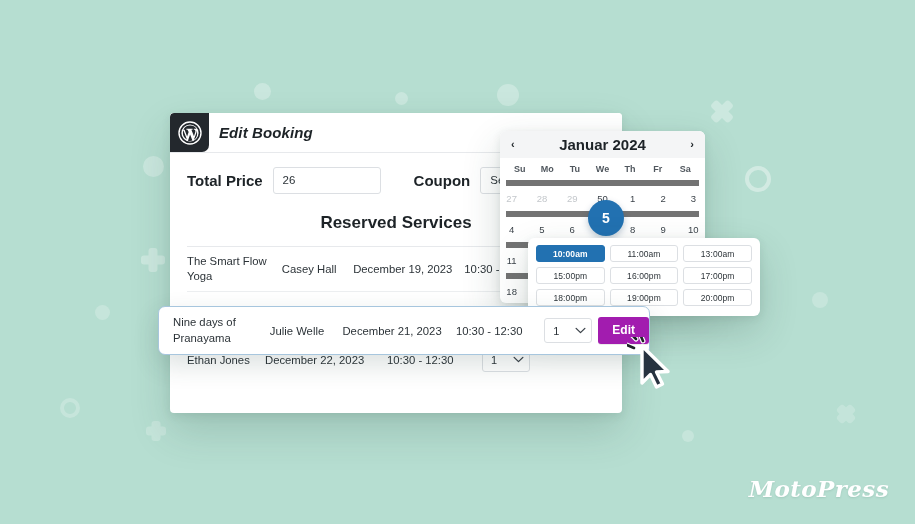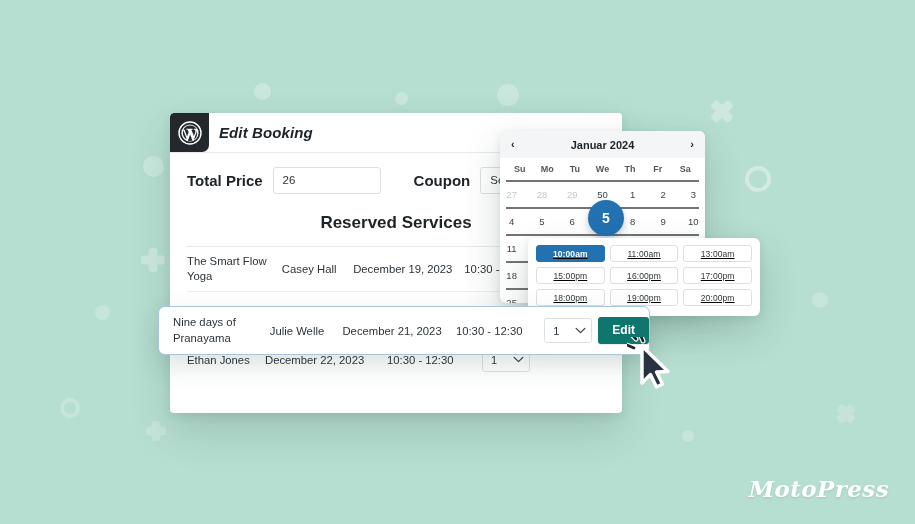--- a/index.html
+++ b/index.html
@@ -88,62 +88,62 @@
 
   
   #highlighted-row {
     position:absolute; left:158px; top:306px; width:492px; height:49px;
     background:#ffffff; border:1px solid #a7c6de; border-radius:7px;
     box-shadow:0 10px 26px rgba(40,70,60,.16);
     display:flex; align-items:center; padding:0 0 0 14px; z-index:6;
   }
   #highlighted-row .cell { font-size:11.3px; color:#2c3338; }
   #edit-button {
-    background:#0f766e; color:#fff; font-size:12px; font-weight:700;
+    background:#a21caf; color:#fff; font-size:12px; font-weight:700;
     border-radius:3px; padding:6px 14px; line-height:1.2;
     box-shadow:0 1px 0 rgba(0,0,0,.08);
   }
 
   
   #calendar-popover {
     position:absolute; left:500px; top:131px; width:205px; height:172px;
     background:#ffffff; border-radius:6px;
     box-shadow:0 16px 38px rgba(40,70,60,.20), 0 2px 8px rgba(40,70,60,.10);
     z-index:4; overflow:hidden;
   }
   #calendar-header {
     height:27px; background:#f4f5f6; display:flex; align-items:center;
     justify-content:space-between; padding:0 11px;
   }
-  #calendar-month { font-size:11px; font-weight:700; color:#1d2327; }
+  #calendar-month { font-size:15px; font-weight:700; color:#1d2327; }
   .cal-nav { font-size:11px; font-weight:700; color:#1d2327; line-height:1; }
   #calendar-grid { padding:0 6px; }
   .cal-row { display:flex; }
   .cal-cell {
     flex:1 1 0; height:25px; display:flex; align-items:center; justify-content:center;
     font-size:9.5px; color:#3c434a; position:relative;
   }
   .cal-row.dow .cal-cell { font-weight:600; color:#50575e; height:22px; font-size:9px; }
-  .cal-row.week { border-top:2px solid #737373;gap:19px; }
+  .cal-row.week { border-top:6px solid #737373;gap:19px; }
   .cal-cell.muted { color:#c3c7cb; }
 
   #selected-day-badge {
     position:absolute; left:588px; top:200px; width:36px; height:36px;
     border-radius:50%; background:#2271b1; color:#fff;
     display:flex; align-items:center; justify-content:center;
     font-size:14px; font-weight:700; z-index:5;
     box-shadow:0 3px 7px rgba(20,60,100,.28);
   }
 
   
   #timeslots-popover {
     position:absolute; left:528px; top:238px; width:232px; height:78px;
     background:#ffffff; border-radius:6px;
     box-shadow:0 16px 38px rgba(40,70,60,.20), 0 2px 8px rgba(40,70,60,.10);
-    z-index:5; padding:7px 8px; overflow:hidden;text-decoration:underline;
+    z-index:5; padding:7px 8px; overflow:hidden;
   }
   #timeslots-grid { display:grid; grid-template-columns:repeat(3,1fr); gap:5px 5px; }
   .slot {
     height:17px; border:1px solid #dcdfe3; border-radius:3px;
     display:flex; align-items:center; justify-content:center;
     font-size:8.5px; color:#2c3338; background:#fff; letter-spacing:.1px;
   }
   .slot.selected { background:#2271b1; border-color:#2271b1; color:#fff; font-weight:600; }
 
   

